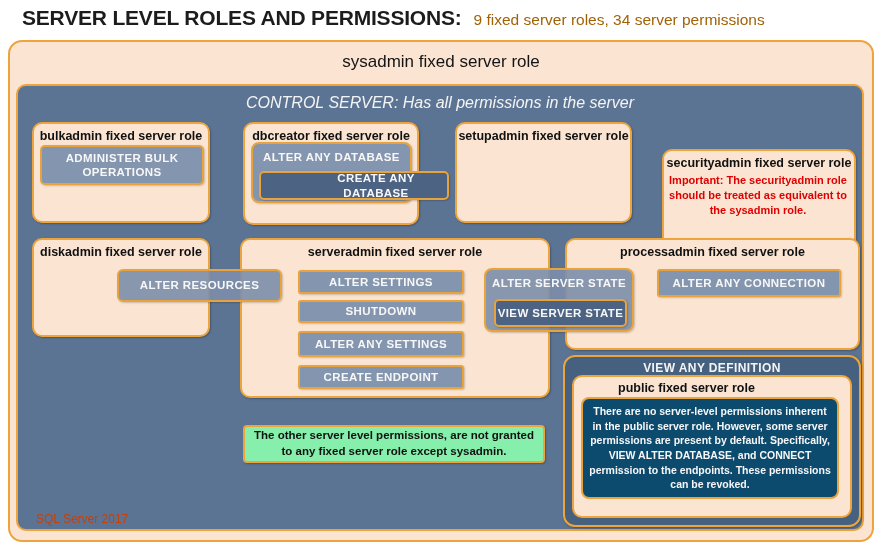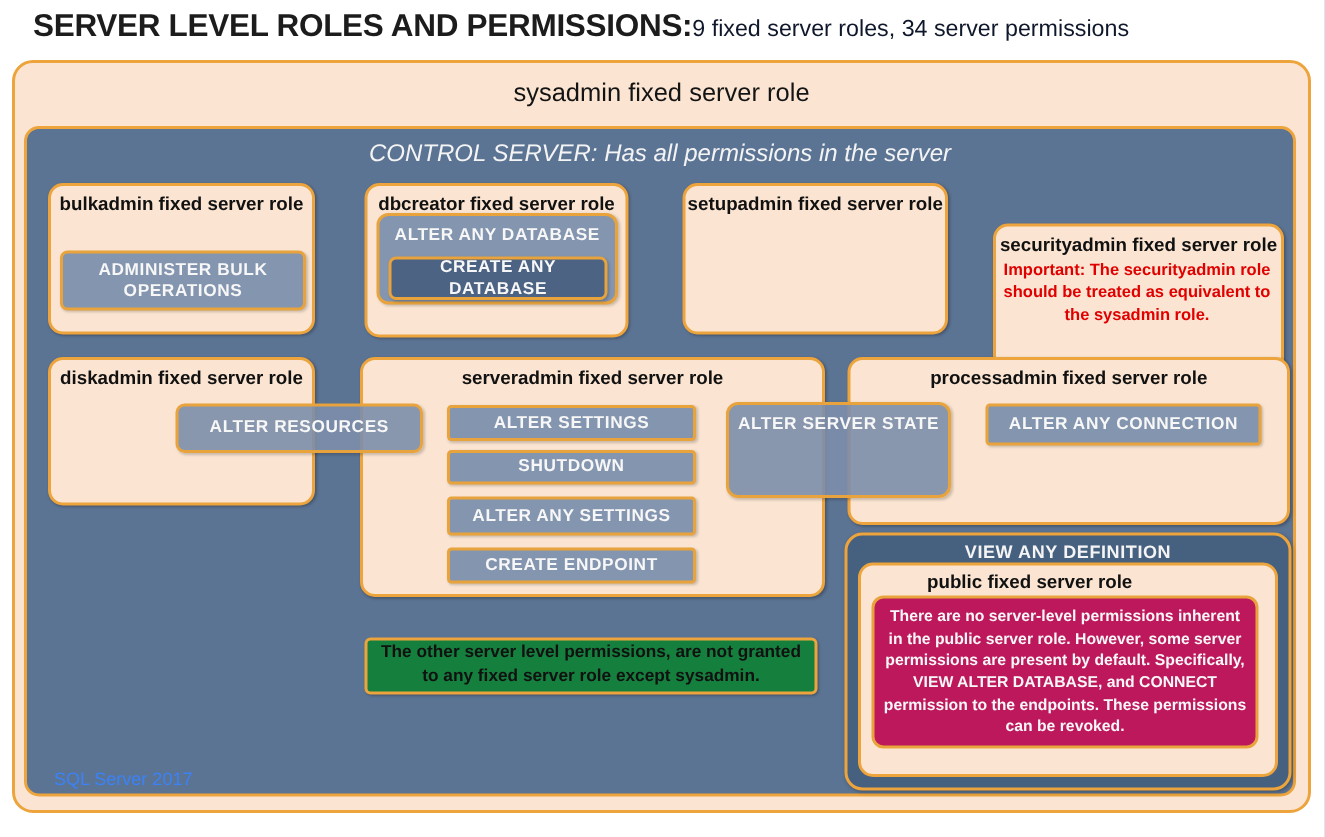--- a/index.html
+++ b/index.html
@@ -2,40 +2,40 @@
 <html><head>
 <meta charset="utf-8">
 <style>
   html,body{margin:0;padding:0;background:#ffffff;}
   .canvas{
     position:relative;width:883px;height:558px;background:#ffffff;overflow:hidden;
     font-family:"Liberation Sans", sans-serif;
   }
   .title{position:absolute;left:22px;top:6px;white-space:nowrap;}
   .t-main{font-size:21px;font-weight:bold;color:#1c1c1c;letter-spacing:-0.2px;}
-  .t-suffix{font-size:15.5px;color:#0f172a;margin-left:0;}
+  .t-suffix{font-size:15.5px;color:#a16207;margin-left:12px;}
 
   .sysadmin{
     position:absolute;left:8px;top:40px;width:862px;height:498px;
     background:#FBE5D2;border:2px solid #EDA43C;border-radius:14px;z-index:1;
   }
   .sysadmin-label{
     position:absolute;left:0;top:10px;width:100%;text-align:center;
     font-size:17px;color:#141414;
   }
   .control{
     position:absolute;left:16px;top:84px;width:844px;height:443px;
     background:#5C7494;border:2px solid #EDA43C;border-radius:10px;z-index:1;
   }
   .control-label{
     position:absolute;left:0;top:8px;width:100%;text-align:center;
     font-size:16px;color:#F4F4F4;font-style:italic;
   }
   .footer-label{
-    position:absolute;left:36px;top:512px;font-size:12px;color:#3b82f6;z-index:4;
+    position:absolute;left:36px;top:512px;font-size:12px;color:#c2410c;z-index:4;
   }
 
   .role-box{
     position:absolute;background:#FBE5D2;border:2px solid #EDA43C;border-radius:10px;
     z-index:2;box-shadow:1px 1px 2px rgba(0,0,0,0.25);
   }
   .role-label{
     position:absolute;left:0;top:5px;width:100%;text-align:center;
     font-size:12.5px;font-weight:bold;color:#111;
   }
@@ -54,21 +54,21 @@
   .perm-container.overlay{background:rgba(124,142,170,0.9);}
   .perm-container-label{
     position:absolute;left:0;top:7px;width:100%;text-align:center;
     color:#F7F7F7;font-size:11.5px;font-weight:bold;letter-spacing:0.4px;
   }
   .red-note{
     position:absolute;color:#E00000;font-size:11px;font-weight:bold;
     text-align:center;line-height:1.35;z-index:3;
   }
   .note-box{
-    position:absolute;background:#15803d;border:2px solid #EDA43C;border-radius:4px;
+    position:absolute;background:#86efac;border:2px solid #EDA43C;border-radius:4px;
     display:flex;align-items:center;justify-content:center;text-align:center;
     font-size:11.5px;font-weight:bold;color:#111;line-height:1.35;z-index:3;
     box-shadow:1px 1px 2px rgba(0,0,0,0.25);padding:2px 6px;box-sizing:border-box;
   }
   .definition-box{
     position:absolute;left:563px;top:355px;width:294px;height:168px;
     background:#46617F;border:2px solid #EDA43C;border-radius:12px;z-index:3;
     box-shadow:1px 1px 3px rgba(0,0,0,0.3);
   }
   .definition-label{
@@ -78,21 +78,21 @@
   .public-box{
     position:absolute;left:572px;top:375px;width:276px;height:139px;
     background:#FBE5D2;border:2px solid #EDA43C;border-radius:10px;z-index:4;
   }
   .public-label{
     position:absolute;left:0;top:4px;width:100%;text-align:left;
     font-size:12.5px;font-weight:bold;color:#111;padding-left:44px;
   }
   .public-desc{
     position:absolute;left:581px;top:397px;width:258px;height:102px;
-    background:#be185d;border:2px solid #E8A33D;border-radius:8px;z-index:5;
+    background:#0c4a6e;border:2px solid #E8A33D;border-radius:8px;z-index:5;
     display:flex;align-items:center;justify-content:center;text-align:center;
     color:#F7F7F7;font-size:10.5px;font-weight:bold;line-height:1.4;
     padding:3px 6px;box-sizing:border-box;
   }
 </style>
 </head>
 <body>
 
 <div class="canvas">
 
@@ -115,26 +115,26 @@
   <div class="role-box" style="left:243px;top:122px;width:172px;height:99px;">
     <div class="role-label">dbcreator fixed server role</div>
   </div>
   <div class="role-box" style="left:455px;top:122px;width:173px;height:97px;">
     <div class="role-label">setupadmin fixed server role</div>
   </div>
   <div class="role-box" style="left:662px;top:122px;width:190px;height:97px;margin-top:27px;">
     <div class="role-label">securityadmin fixed server role</div>
   </div>
 
-  <div class="perm" style="left:40px;top:145px;width:160px;height:36px;border-radius:5px;margin-top:22px;">ADMINISTER BULK OPERATIONS</div>
+  <div class="perm" style="left:40px;top:145px;width:160px;height:36px;border-radius:5px;">ADMINISTER BULK OPERATIONS</div>
 
   <div class="perm-container" style="left:251px;top:142px;width:157px;height:57px;">
     <div class="perm-container-label">ALTER ANY DATABASE</div>
   </div>
-  <div class="perm dark" style="left:259px;top:171px;width:142px;height:25px;">CREATE ANY DATABASE</div>
+  <div class="perm dark" style="left:259px;top:171px;width:142px;height:25px;padding-left:44px;">CREATE ANY DATABASE</div>
 
 
   <div class="red-note" style="left:668px;top:173px;width:180px;">Important: The securityadmin role should be treated as equivalent to the sysadmin role.</div>
 
   <div class="role-box" style="left:32px;top:238px;width:174px;height:95px;">
     <div class="role-label">diskadmin fixed server role</div>
   </div>
   <div class="role-box" style="left:240px;top:238px;width:306px;height:156px;">
     <div class="role-label">serveradmin fixed server role</div>
   </div>
@@ -145,20 +145,21 @@
   <div class="perm overlay" style="left:117px;top:269px;width:161px;height:29px;">ALTER RESOURCES</div>
 
   <div class="perm" style="left:298px;top:270px;width:162px;height:20px;">ALTER SETTINGS</div>
   <div class="perm" style="left:298px;top:300px;width:162px;height:19px;">SHUTDOWN</div>
   <div class="perm" style="left:298px;top:331px;width:162px;height:22px;">ALTER ANY SETTINGS</div>
   <div class="perm" style="left:298px;top:365px;width:162px;height:20px;">CREATE ENDPOINT</div>
 
   <div class="perm-container overlay" style="left:484px;top:268px;width:146px;height:60px;">
     <div class="perm-container-label">ALTER SERVER STATE</div>
   </div>
+  <div class="perm dark" style="left:494px;top:299px;width:129px;height:24px;">VIEW SERVER STATE</div>
 
   <div class="perm" style="left:657px;top:269px;width:180px;height:24px;">ALTER ANY CONNECTION</div>
 
   <div class="note-box" style="left:243px;top:425px;width:302px;height:38px;">The other server level permissions, are not granted to any fixed server role except sysadmin.</div>
 
   <div class="definition-box">
     <div class="definition-label">VIEW ANY DEFINITION</div>
   </div>
   <div class="public-box">
     <div class="public-label">public fixed server role</div>

